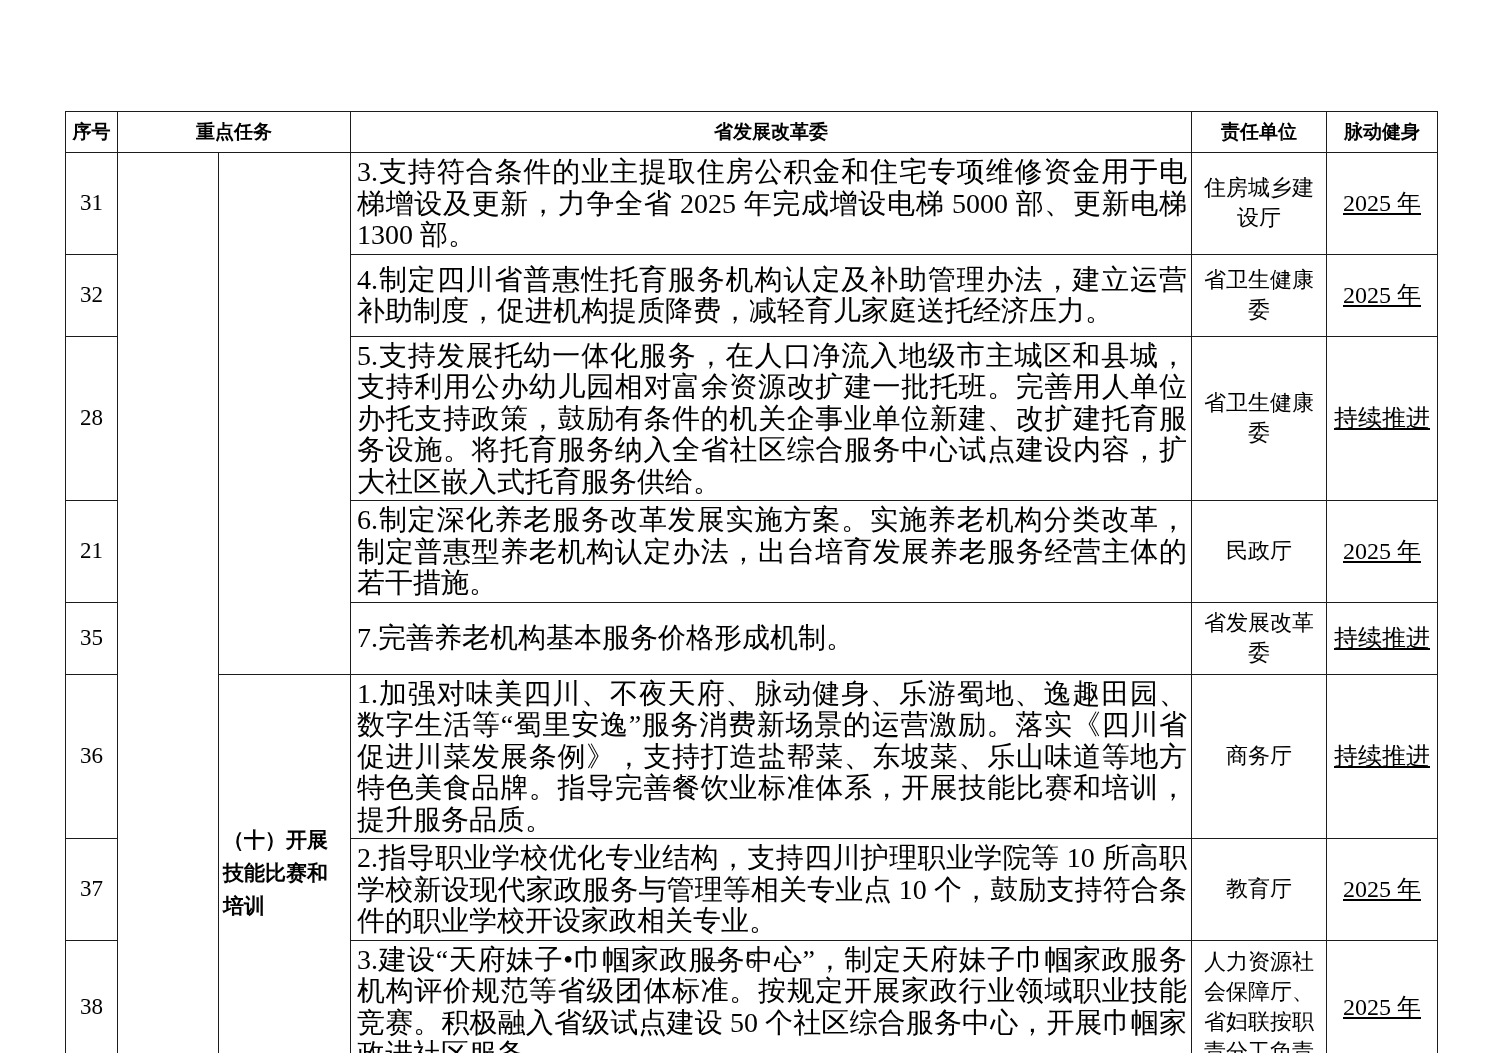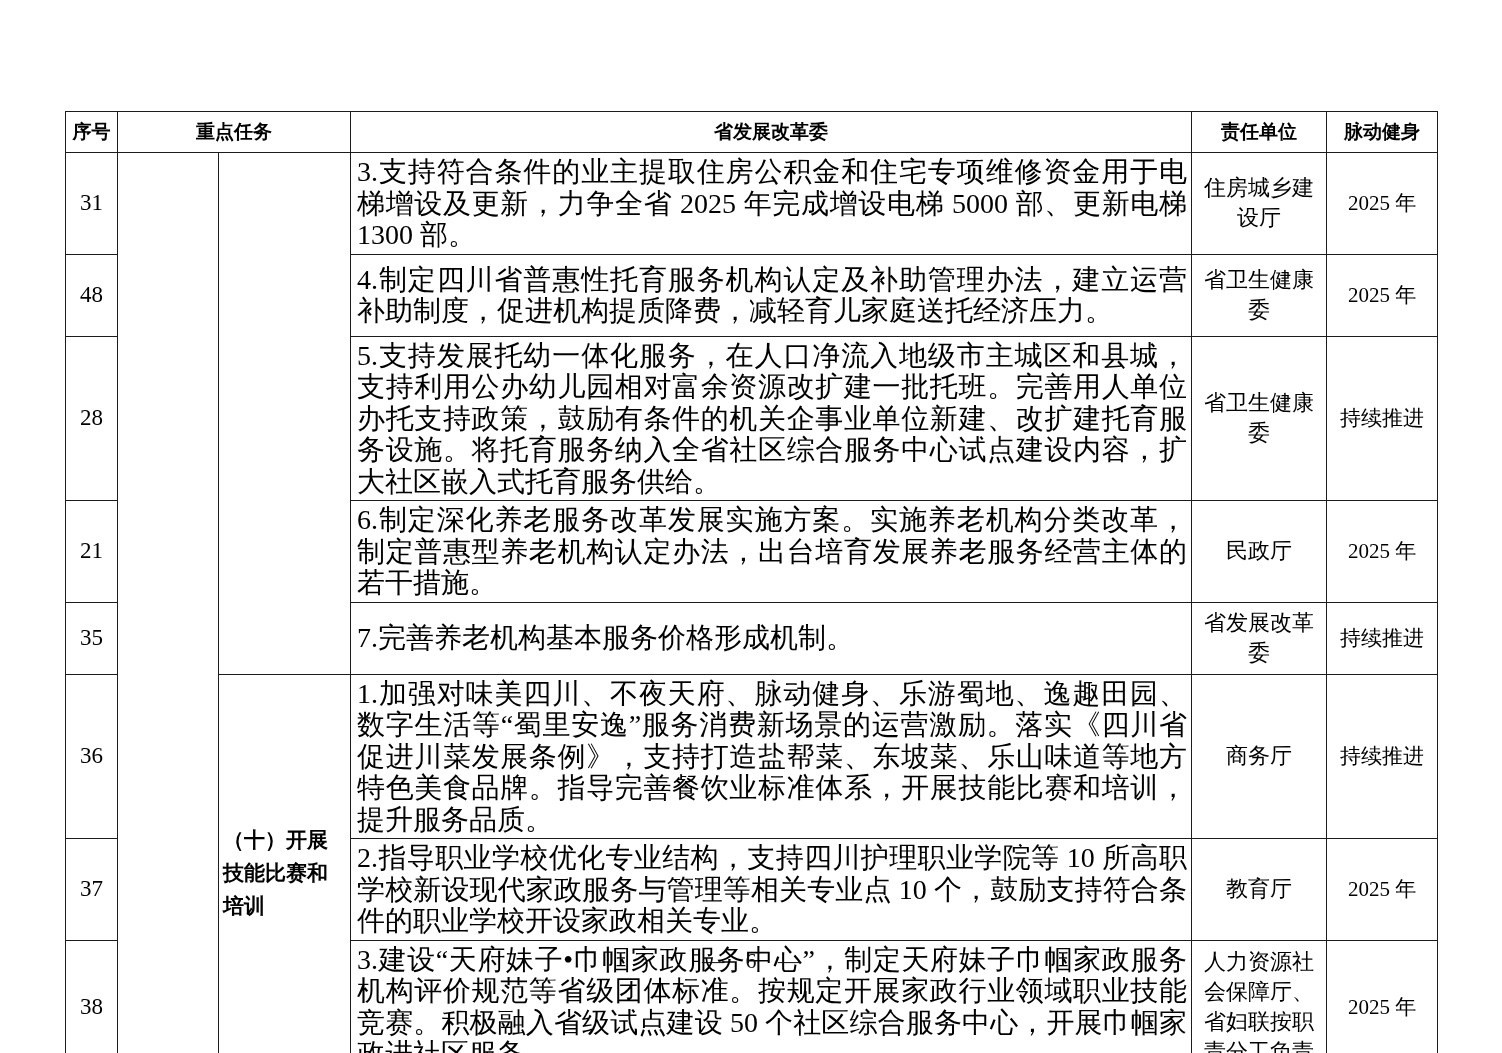--- a/index.html
+++ b/index.html
@@ -66,22 +66,23 @@
   td.unit {
     text-align: center;
     vertical-align: middle;
     font-size: 22px;
     line-height: 30px;
     padding: 2px 4px;
   }
   td.deadline {
     text-align: center;
     vertical-align: middle;
-    font-size: 21px;
+    font-size: 24px;
     padding: 0 4px;
+    text-decoration: underline;
   }
   tr.rh0 { height: 40px; }
   tr.rh1 { height: 84px; }
   tr.rh2 { height: 82px; }
   tr.rh3 { height: 128px; }
   tr.rh4 { height: 78px; }
   tr.rh5 { height: 72px; }
   tr.rh6 { height: 132px; }
   tr.rh7 { height: 78px; }
   tr.rh8 { height: 125px; }
@@ -123,21 +124,21 @@
     <tr class="rh1">
       <td class="serial">31</td>
       <td class="taskgroup-empty" rowspan="8"></td>
       <td class="taskgroup-empty" rowspan="5"></td>
       <td class="measure">3.支持符合条件的业主提取住房公积金和住宅专项维修资金用于电梯增设及更新，力争全省 2025 年完成增设电梯 5000 部、更新电梯 1300 部。</td>
       <td class="unit">住房城乡建设厅</td>
       <td class="deadline">2025 年</td>
     </tr>
 
     <tr class="rh2">
-      <td class="serial">48</td>
+      <td class="serial">32</td>
       <td class="measure">4.制定四川省普惠性托育服务机构认定及补助管理办法，建立运营补助制度，促进机构提质降费，减轻育儿家庭送托经济压力。</td>
       <td class="unit">省卫生健康委</td>
       <td class="deadline">2025 年</td>
     </tr>
 
     <tr class="rh3">
       <td class="serial">28</td>
       <td class="measure">5.支持发展托幼一体化服务，在人口净流入地级市主城区和县城，支持利用公办幼儿园相对富余资源改扩建一批托班。完善用人单位办托支持政策，鼓励有条件的机关企事业单位新建、改扩建托育服务设施。将托育服务纳入全省社区综合服务中心试点建设内容，扩大社区嵌入式托育服务供给。</td>
       <td class="unit">省卫生健康委</td>
       <td class="deadline">持续推进</td>

